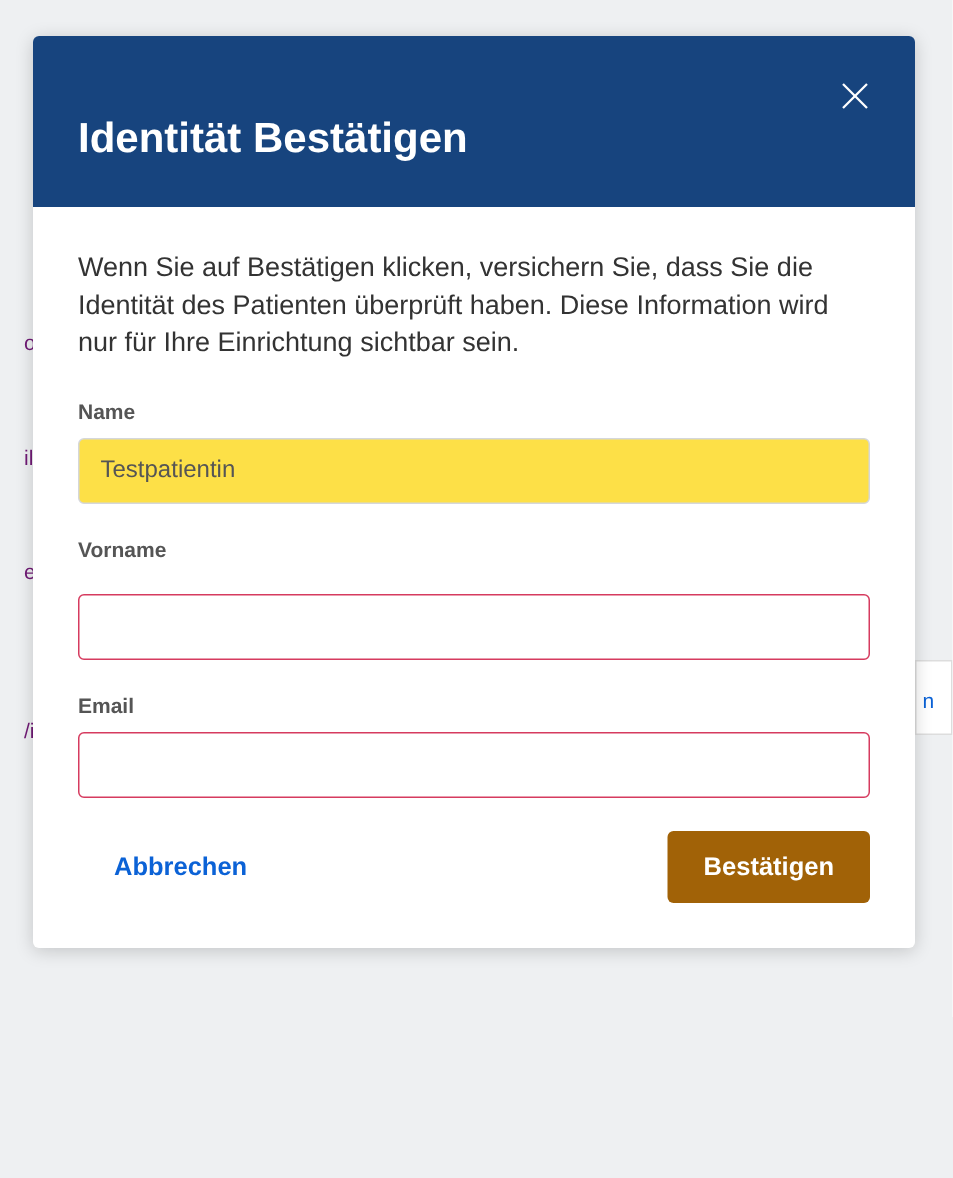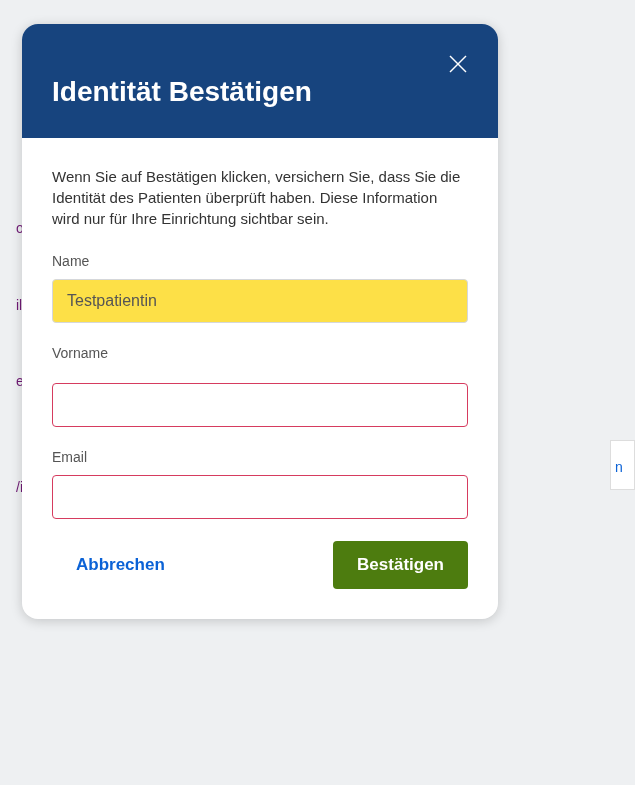--- a/index.html
+++ b/index.html
@@ -25,23 +25,23 @@
       background: #fff;
       width: 25px; height: 50px;
       color: #0b62d6;
       font-size: 14px;
       padding: 18px 4px;
     }
     .modal {
       position: absolute;
       left: 22px;
       top: 24px;
-      width: 476px;
+      width: 588px;
       background: #fff;
-      border-radius: 16px;
+      border-radius: 4px;
       box-shadow: 0 2px 12px rgba(0,0,0,0.18);
       overflow: hidden;
     }
     .modal-header {
       background: #17447e;
       color: #fff;
       padding: 36px 30px 30px 30px;
       position: relative;
     }
     .modal-title {
@@ -57,30 +57,30 @@
       cursor: pointer;
       display: flex;
       align-items: center;
       justify-content: center;
     }
     .close-btn svg { stroke: #fff; }
     .modal-body {
       padding: 28px 30px 30px 30px;
     }
     .description {
-      font-size: 15px;
+      font-size: 18px;
       color: #333;
       line-height: 1.4;
       margin-bottom: 24px;
     }
     .form-group { margin-bottom: 22px; }
     .form-label {
       display: block;
       font-size: 14px;
-      font-weight: normal;
+      font-weight: bold;
       color: #555;
       margin-bottom: 10px;
     }
     .form-input {
       width: 100%;
       height: 44px;
       border: 1px solid #d5d7da;
       border-radius: 4px;
       background: #fde047;
       padding: 0 14px;
@@ -104,21 +104,21 @@
       font-weight: bold;
       padding: 14px 24px;
       border-radius: 4px;
       cursor: pointer;
     }
     .btn-cancel {
       background: transparent;
       color: #0b62d6;
     }
     .btn-confirm {
-      background: #4d7c0f;
+      background: #a16207;
       color: #fff;
       cursor: not-allowed;
     }
   </style>
 </head>
 <body>
 
 <div class="bg-hint-left">
   <div style="margin-top:20px">on</div>
   <div style="margin-top:61px">il</div>

